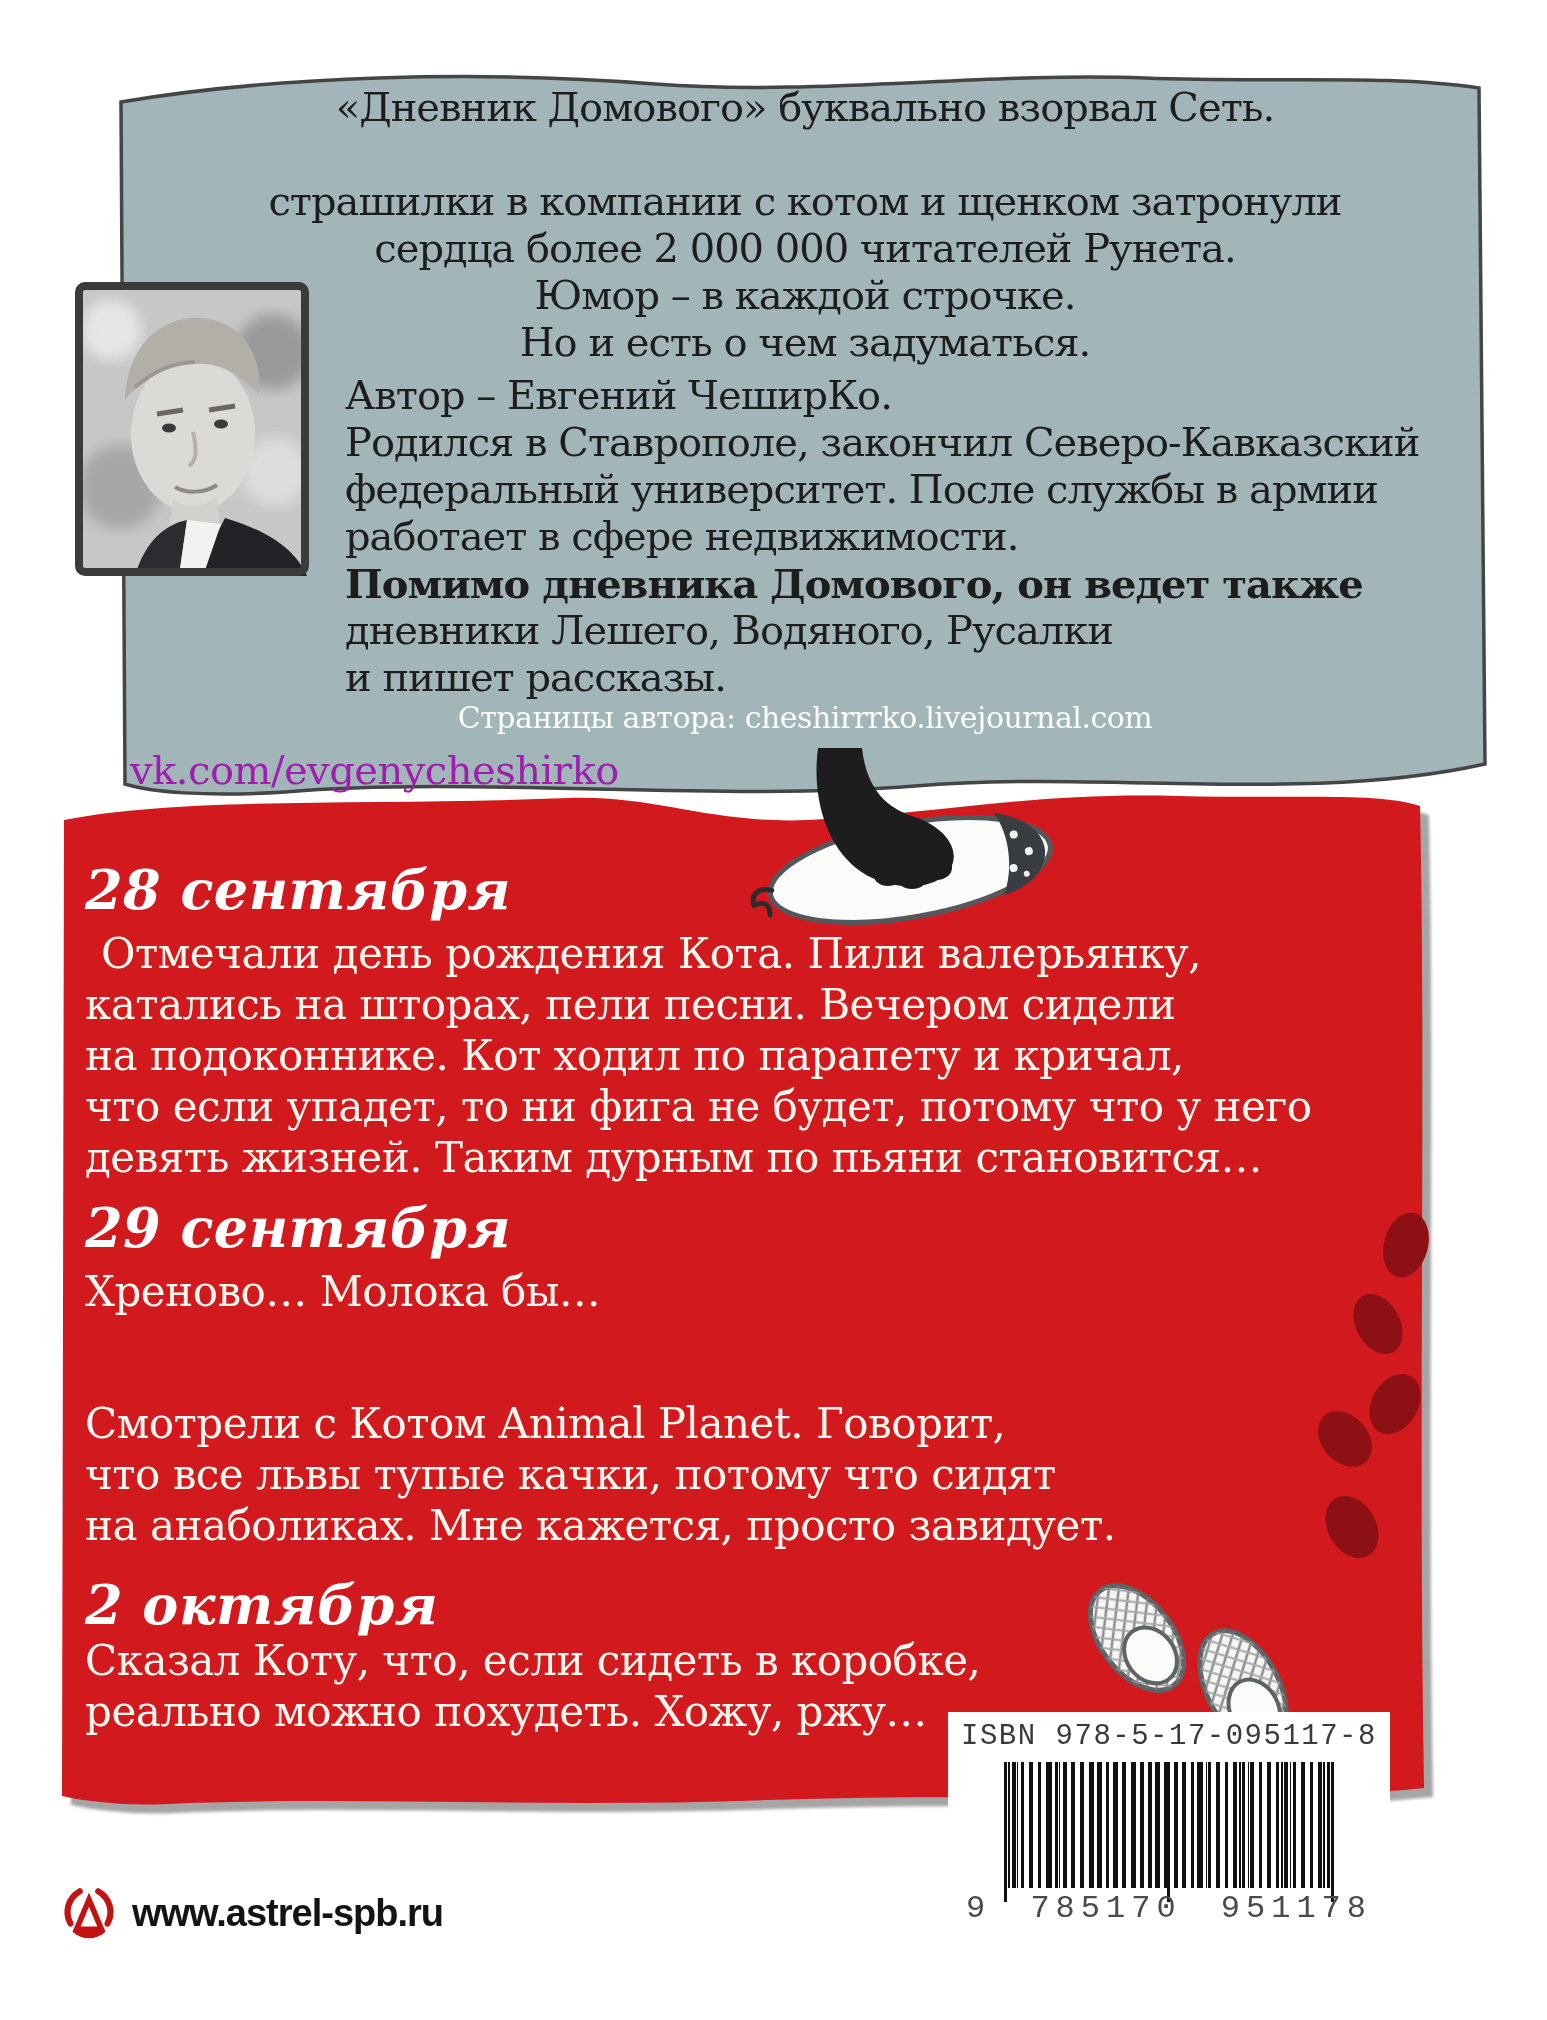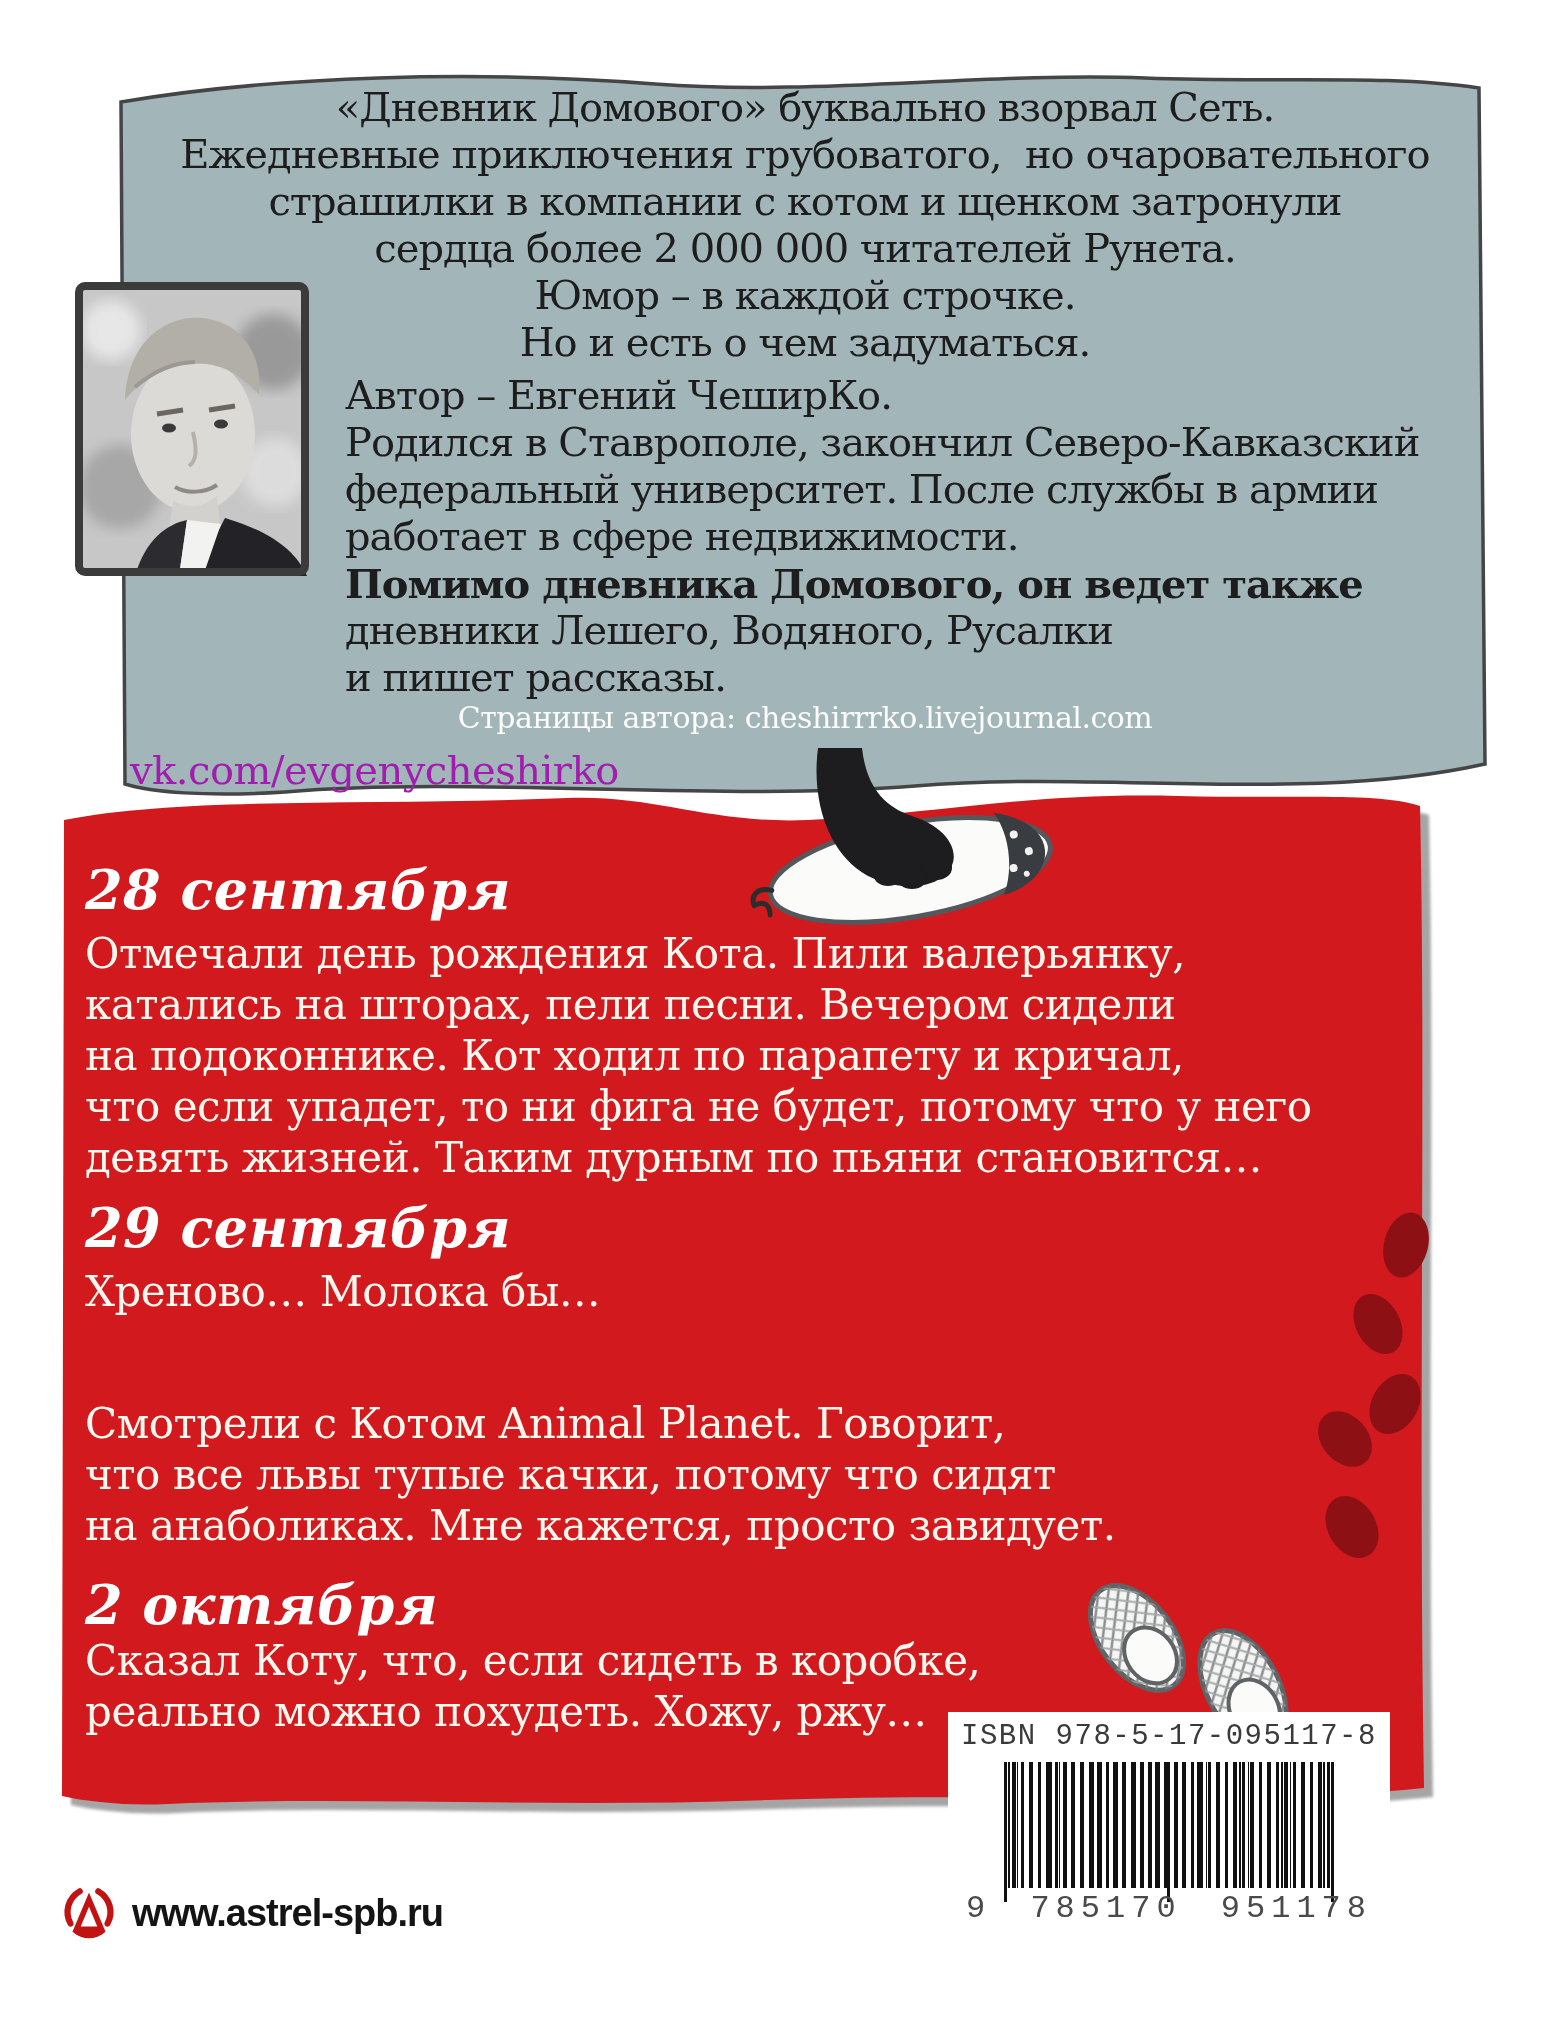--- a/index.html
+++ b/index.html
@@ -81,21 +81,20 @@
     <path d="M118,150 C122,168 122,178 114,184" stroke="#b5b0aa" stroke-width="4" fill="none"></path>
     <path d="M100,205 C112,212 130,211 142,203" stroke="#8f8a84" stroke-width="4" fill="none"></path>
     <path d="M98,218 Q120,232 142,214 L150,294 L88,294 Z" fill="#d3d1ce"></path>
     <path d="M150,236 C196,250 220,268 232,294 L120,294 Z" fill="#232327"></path>
     <path d="M60,294 C70,258 92,242 112,238 L104,294 Z" fill="#2b2b30"></path>
     <path d="M112,238 L146,242 L128,294 L104,294 Z" fill="#f2f2f0"></path>
     <rect x="4" y="4" width="226" height="286" fill="none" stroke="#3b3b3b" stroke-width="8" rx="6"></rect>
   </svg>
 
   <div class="intro-line" style="top:84px;z-index:2;">«Дневник Домового» буквально взорвал Сеть.</div>
-  <div class="intro-line" style="top:131px;z-index:2;">Ежедневные приключения грубоватого,  но очаровательного</div>
   <div class="intro-line" style="top:178px;z-index:2;">страшилки в компании с котом и щенком затронули</div>
   <div class="intro-line" style="top:225px;z-index:2;">сердца более 2 000 000 читателей Рунета.</div>
   <div class="intro-line" style="top:272px;z-index:2;">Юмор – в каждой строчке.</div>
   <div class="intro-line" style="top:319px;z-index:2;">Но и есть о чем задуматься.</div>
 
   <div class="bio-line" style="top:372px;z-index:2;">Автор – Евгений ЧеширКо.</div>
   <div class="bio-line" style="top:419px;z-index:2;">Родился в Ставрополе, закончил Северо-Кавказский</div>
   <div class="bio-line" style="top:466px;z-index:2;">федеральный университет. После службы в армии</div>
   <div class="bio-line" style="top:513px;z-index:2;">работает в сфере недвижимости.</div>
   <div class="bio-line" style="top:560px;z-index:2;font-weight:bold;">Помимо дневника Домового, он ведет также</div>
@@ -136,21 +135,21 @@
       <path d="M30,118 C16,112 8,120 10,130 M10,130 C20,126 26,132 24,142" fill="none" stroke="#2c2c2c" stroke-width="5" stroke-linecap="round"></path>
     </g>
     <path d="M78,0 L122,0 C126,36 142,58 172,68 C210,80 224,108 206,126
              C186,146 140,140 116,120 C84,94 72,46 78,0 Z" fill="#1d1d20"></path>
     <ellipse cx="196" cy="120" rx="16" ry="12" fill="#1d1d20"></ellipse>
     <ellipse cx="172" cy="130" rx="15" ry="11" fill="#1d1d20"></ellipse>
     <ellipse cx="148" cy="128" rx="14" ry="10" fill="#1d1d20"></ellipse>
   </svg>
 
   <div class="diary-date" style="top:858px;z-index:4;">28 сентября</div>
-  <div class="diary-line" style="top:928px;z-index:4;">Отмечали день рождения Кота. Пили валерьянку,</div>
+  <div class="diary-line" style="top:928px;z-index:4;margin-left:16px;">Отмечали день рождения Кота. Пили валерьянку,</div>
   <div class="diary-line" style="top:979px;z-index:4;">катались на шторах, пели песни. Вечером сидели</div>
   <div class="diary-line" style="top:1030px;z-index:4;">на подоконнике. Кот ходил по парапету и кричал,</div>
   <div class="diary-line" style="top:1081px;z-index:4;">что если упадет, то ни фига не будет, потому что у него</div>
   <div class="diary-line" style="top:1132px;z-index:4;">девять жизней. Таким дурным по пьяни становится…</div>
 
   <div class="diary-date" style="top:1196px;z-index:4;">29 сентября</div>
   <div class="diary-line" style="top:1266px;z-index:4;">Хреново… Молока бы…</div>
 
   <div class="diary-line" style="top:1398px;z-index:4;">Смотрели с Котом Animal Planet. Говорит,</div>
   <div class="diary-line" style="top:1449px;z-index:4;">что все львы тупые качки, потому что сидят</div>

